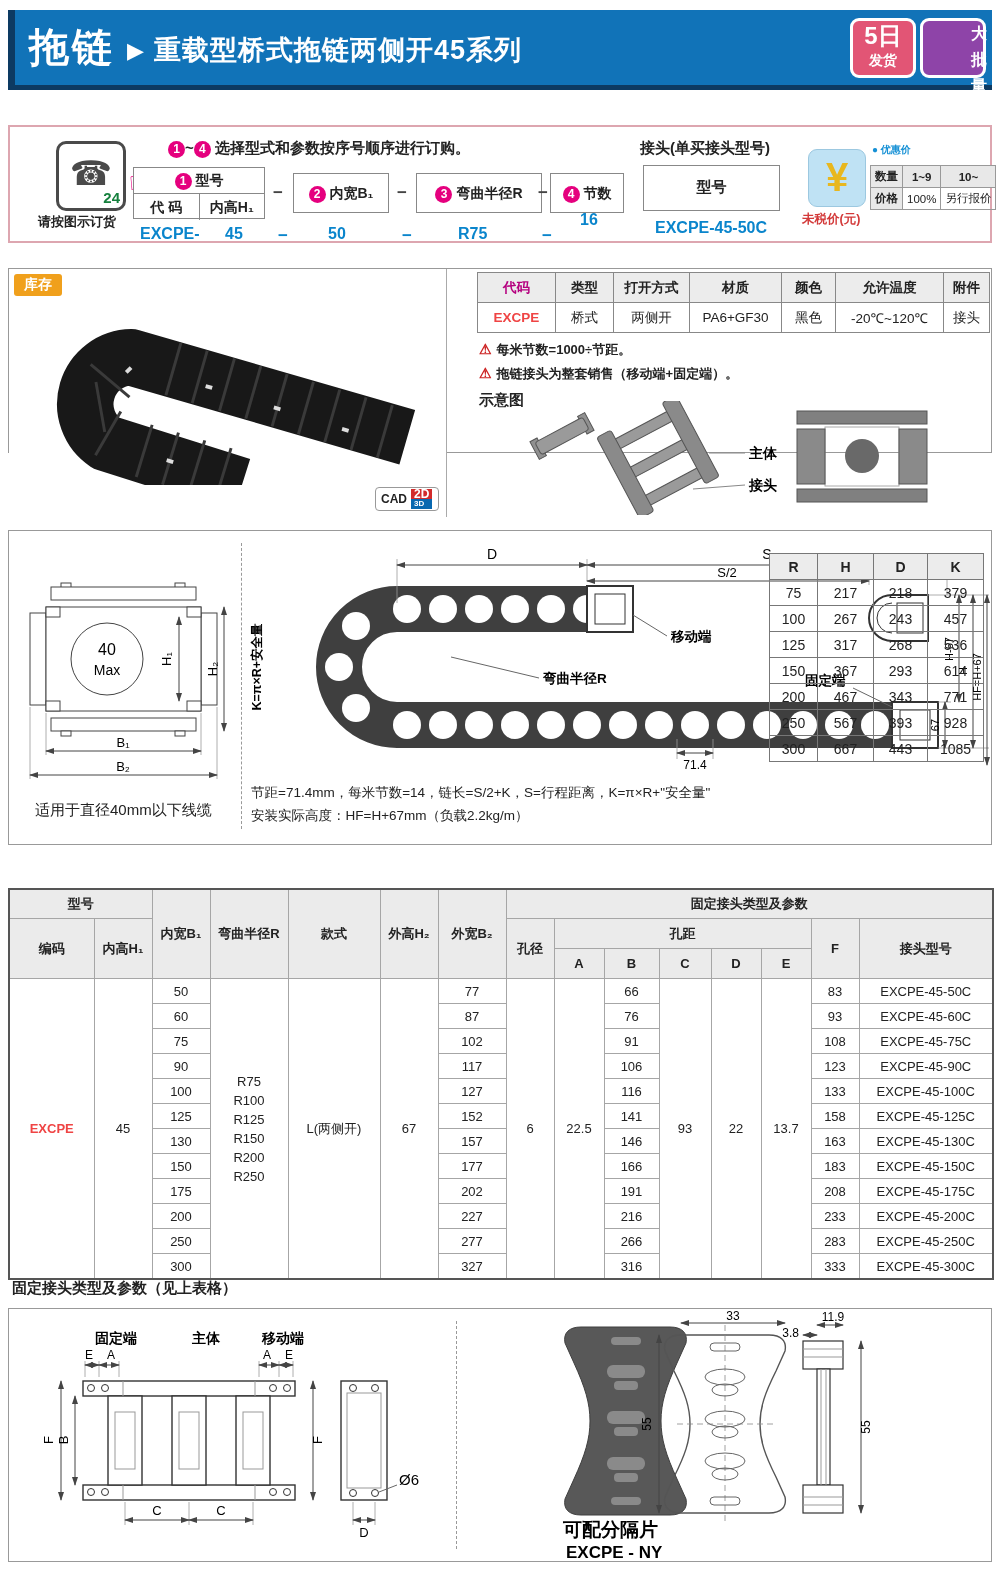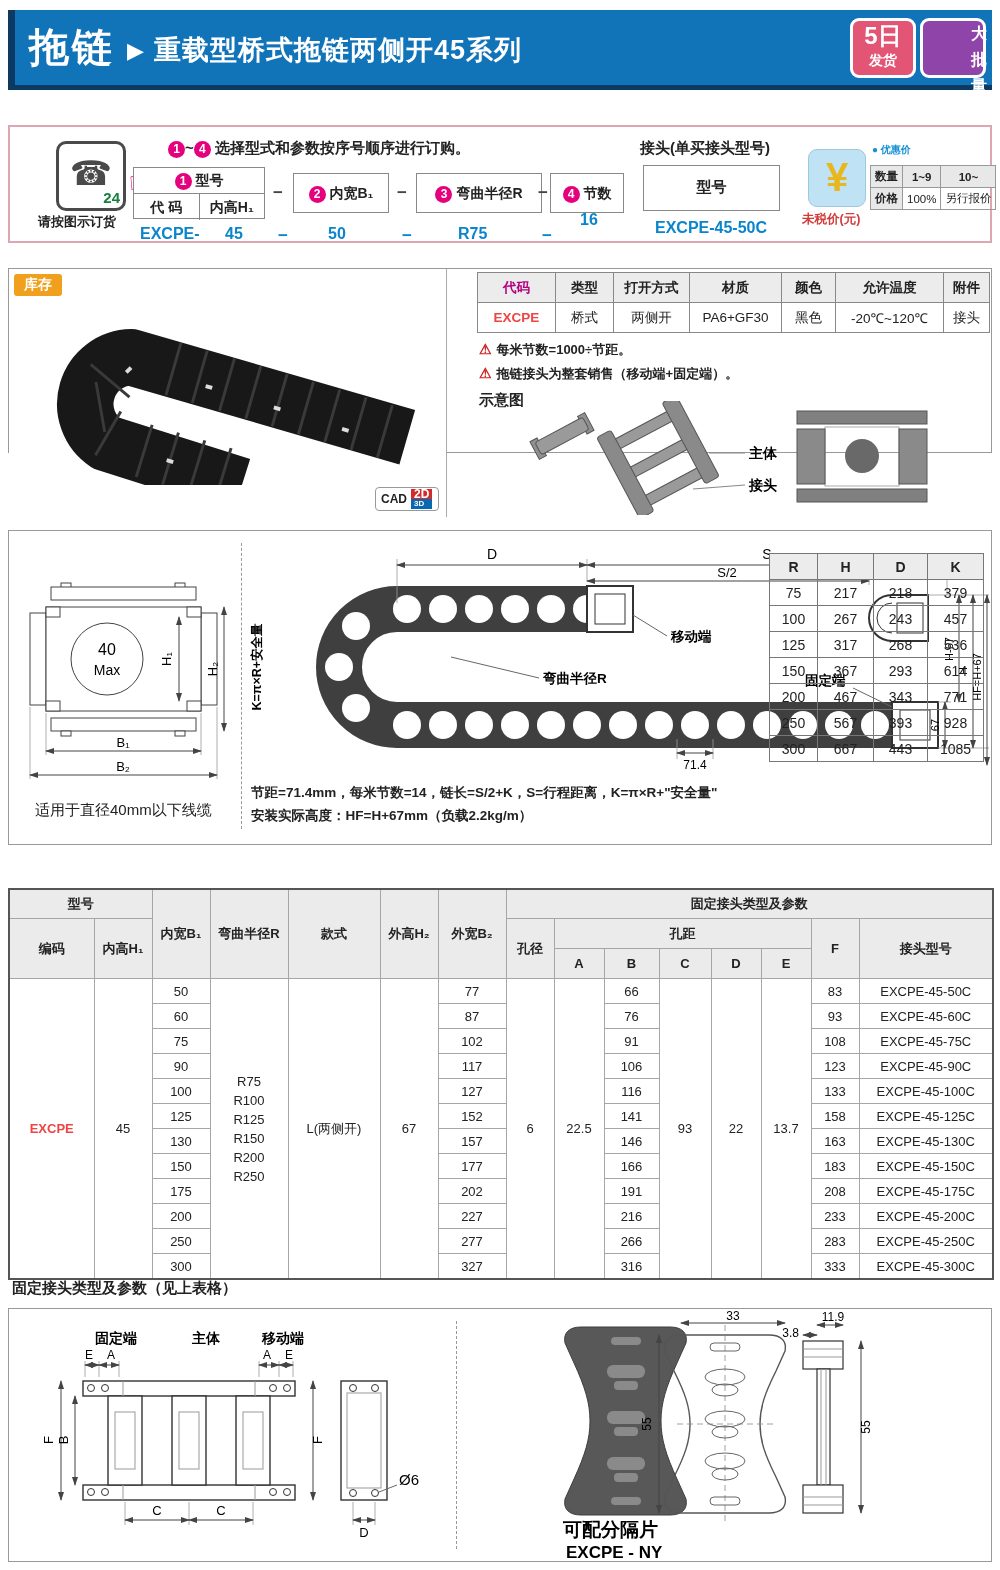--- a/index.html
+++ b/index.html
@@ -66,21 +66,21 @@
   .magenta{color:#b5007f;}
   .bluecode{color:#ef4444;font-weight:bold;}
   .warnline{font-size:13px;font-weight:bold;white-space:nowrap;}
   .warnline .tri{color:#c22;font-size:14px;margin-right:5px;}
   #warn1{left:470px;top:72px;}#warn2{left:470px;top:96px;}
   #schem-label{left:470px;top:122px;font-size:15px;font-weight:bold;}
   
   #drawbox{left:8px;top:530px;width:984px;height:315px;border:1px solid #999;box-sizing:border-box;background:#fff;}
   #vdash1{left:232px;top:12px;height:286px;width:0;border-left:1px dashed #999;}
   #cable-note{left:26px;top:270px;font-size:15px;font-weight:normal;}
-  #notes{left:242px;top:250px;font-size:13.5px;font-weight:bold;line-height:23px;}
+  #notes{left:242px;top:250px;font-size:13.5px;font-weight:normal;line-height:23px;}
   #rhdk{position:absolute;left:760px;top:22px;border-collapse:collapse;table-layout:fixed;width:214px;}
   #rhdk th,#rhdk td{border:1px solid #777;text-align:center;font-size:14px;height:25px;padding:0;}
   #rhdk th{background:#ececec;font-weight:bold;}
   
   #main-tbl{position:absolute;left:8px;top:888px;border-collapse:collapse;table-layout:fixed;width:984px;}
   #main-tbl th,#main-tbl td{border:1px solid #a6a6a6;text-align:center;font-size:13px;padding:0;overflow:hidden;}
   #main-tbl th{background:#ebebeb;font-weight:bold;height:28px;}
   #main-tbl td{height:24px;background:#fff;}
   #main-tbl{border:2px solid #555;}
   .rlist div{line-height:19px;}

